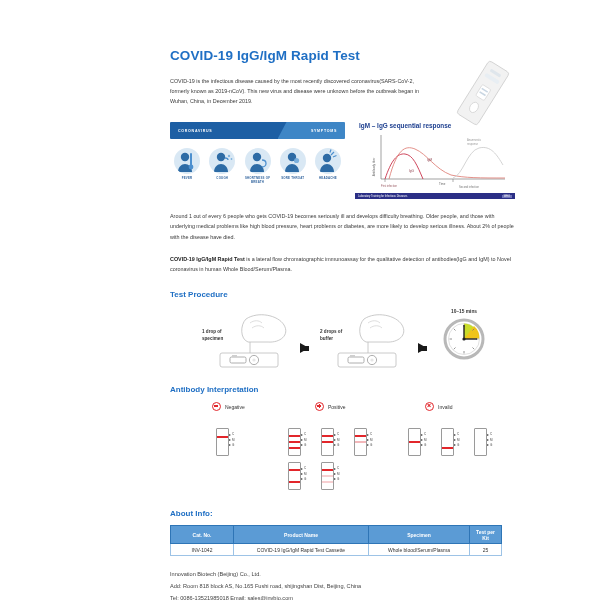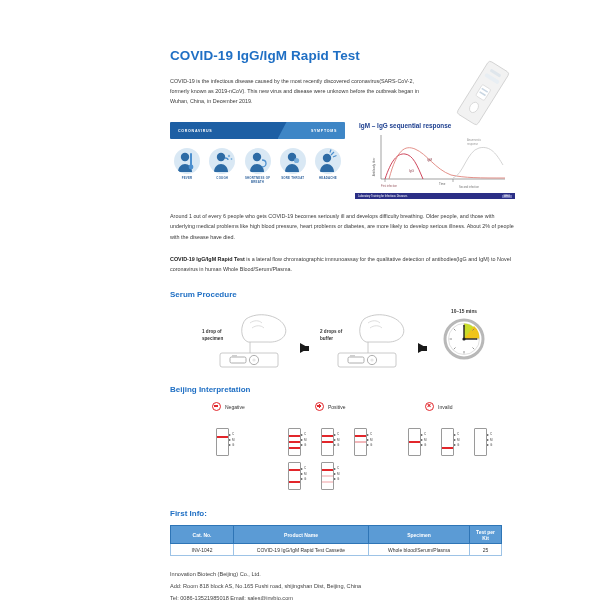--- a/index.html
+++ b/index.html
@@ -203,21 +203,21 @@
          <div class="cf2">WHO</div>
        </div>
      </div>
 
    </div>
 
    <p class="para">Around 1 out of every 6 people who gets COVID-19 becomes seriously ill and develops difficulty breathing. Older people, and those with underlying medical problems like high blood pressure, heart problems or diabetes, are more likely to develop serious illness. About 2% of people with the disease have died.</p>
 
    <p class="para"><b>COVID-19 IgG/IgM Rapid Test</b><span> is a lateral flow chromatographic immunoassay for the qualitative detection of antibodies(IgG and IgM) to Novel coronavirus in human Whole Blood/Serum/Plasma.</span></p>
 
-   <h2 class="sect">Serum Procedure</h2>
+   <h2 class="sect">Test Procedure</h2>
    <div class="proc">
 
      <div class="proc-step" style="left:32px;top:6px;">
        <div class="droplabel" style="position:absolute;left:0;top:16px;width:40px;">1 drop of<br>specimen</div>
        <svg width="110" height="56" viewBox="0 0 110 56">
          <path d="M44 6 C 56 -2, 76 2, 82 12 C 88 22, 78 30, 66 29 L 46 29 C 38 26, 38 12, 44 6 Z" fill="#fff" stroke="#bdbdbd" stroke-width="0.8"></path>
          <path d="M48 10 c4 -3 9 -3 12 0 M50 15 c4 -3 9 -3 12 0" stroke="#cfcfcf" stroke-width="0.7" fill="none"></path>
          <line x1="48" y1="29" x2="48" y2="40" stroke="#bdbdbd" stroke-width="0.8"></line>
          <rect x="18" y="40" width="58" height="14" rx="2" fill="#fff" stroke="#bdbdbd" stroke-width="0.8"></rect>
          <rect x="28" y="44" width="16" height="6" rx="1.5" fill="#fff" stroke="#9b9b9b" stroke-width="0.8"></rect>
@@ -262,21 +262,21 @@
            <line x1="19.8" y1="35.2" x2="21.5" y2="33.5"></line>
                 <line x1="19.8" y1="14.8" x2="21.5" y2="16.5"></line>
          </g>
          <line x1="30" y1="25" x2="30" y2="11" stroke="#222" stroke-width="1.4"></line>
          <line x1="30" y1="25" x2="43" y2="25" stroke="#222" stroke-width="1.4"></line>
          <circle cx="30" cy="25" r="1.6" fill="#222"></circle>
        </svg>
      </div>
    </div>
 
-   <h2 class="sect">Beijing Interpretation</h2>
+   <h2 class="sect">Antibody Interpretation</h2>
    <div class="results">
 
      <div class="res-head">
        <div class="res-h" style="width:103px;">
          <div class="dot">
                 <i style="left:1.2px;top:2.1px;width:4px;height:1.4px;"></i>
               </div>
          <span>Negative</span>
        </div>
        <div class="res-h" style="width:110px;">
@@ -380,21 +380,21 @@
          <div class="cmg">
                 <div><span class="ar"></span>C</div>
                 <div><span class="ar"></span>M</div>
                 <div><span class="ar"></span>G</div>
               </div>
        </div>
      </div>
 
    </div>
 
-   <h2 class="sect" style="margin-top:2px;">First Info:</h2>
+   <h2 class="sect" style="margin-top:2px;">About Info:</h2>
    <table class="order">
      <thead>
        <tr>
          <th style="width:58px;">Cat. No.</th>
          <th style="width:130px;">Product Name</th>
          <th style="width:96px;">Specimen</th>
          <th>Test per Kit</th>
        </tr>
      </thead>
      <tbody>

